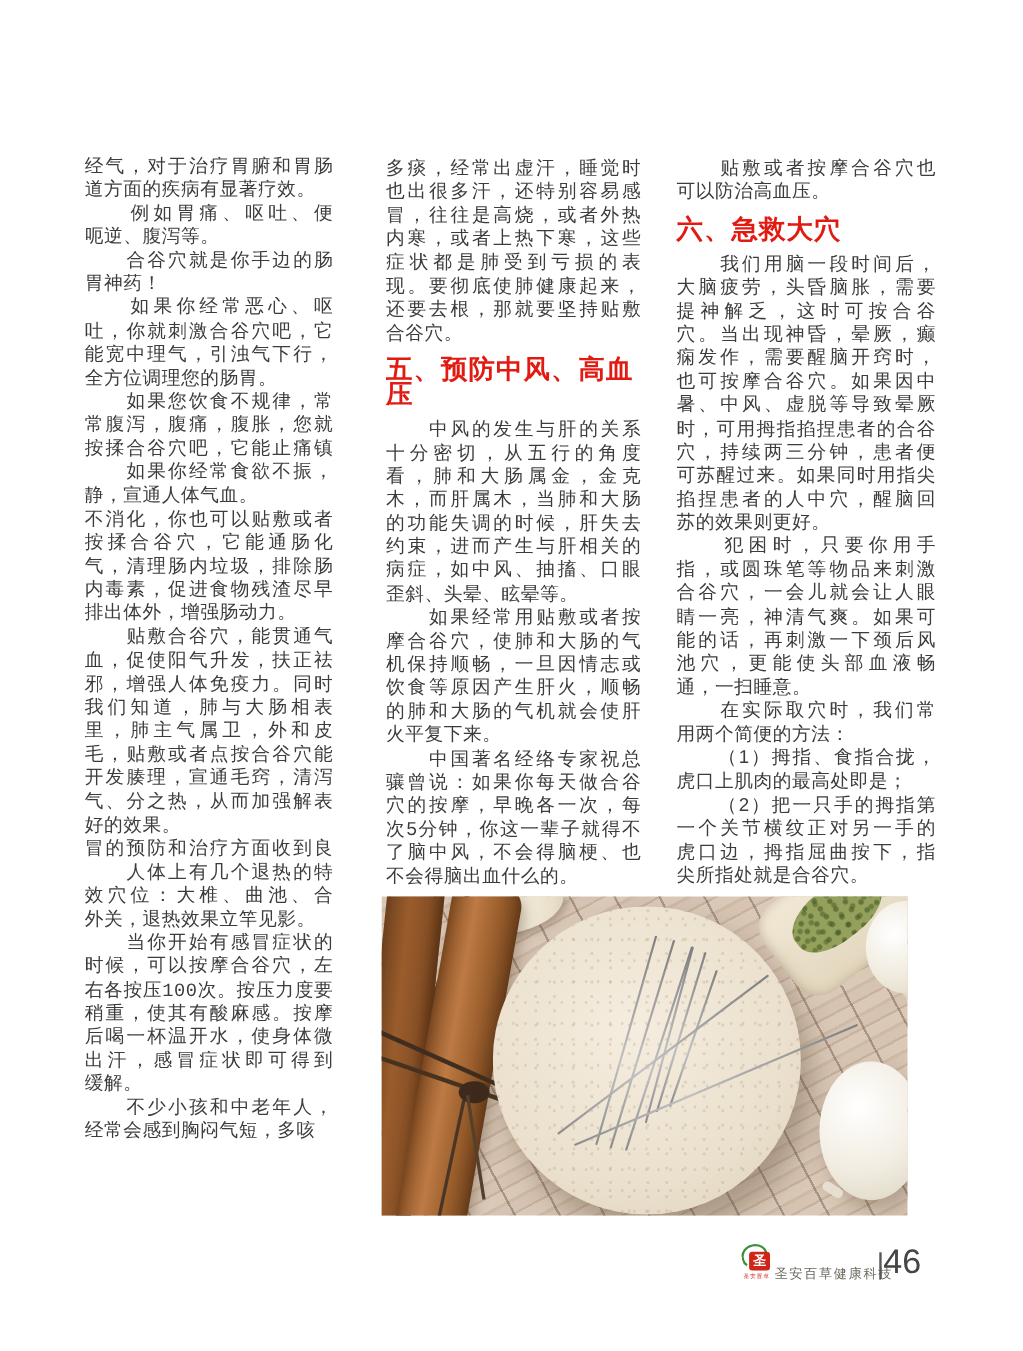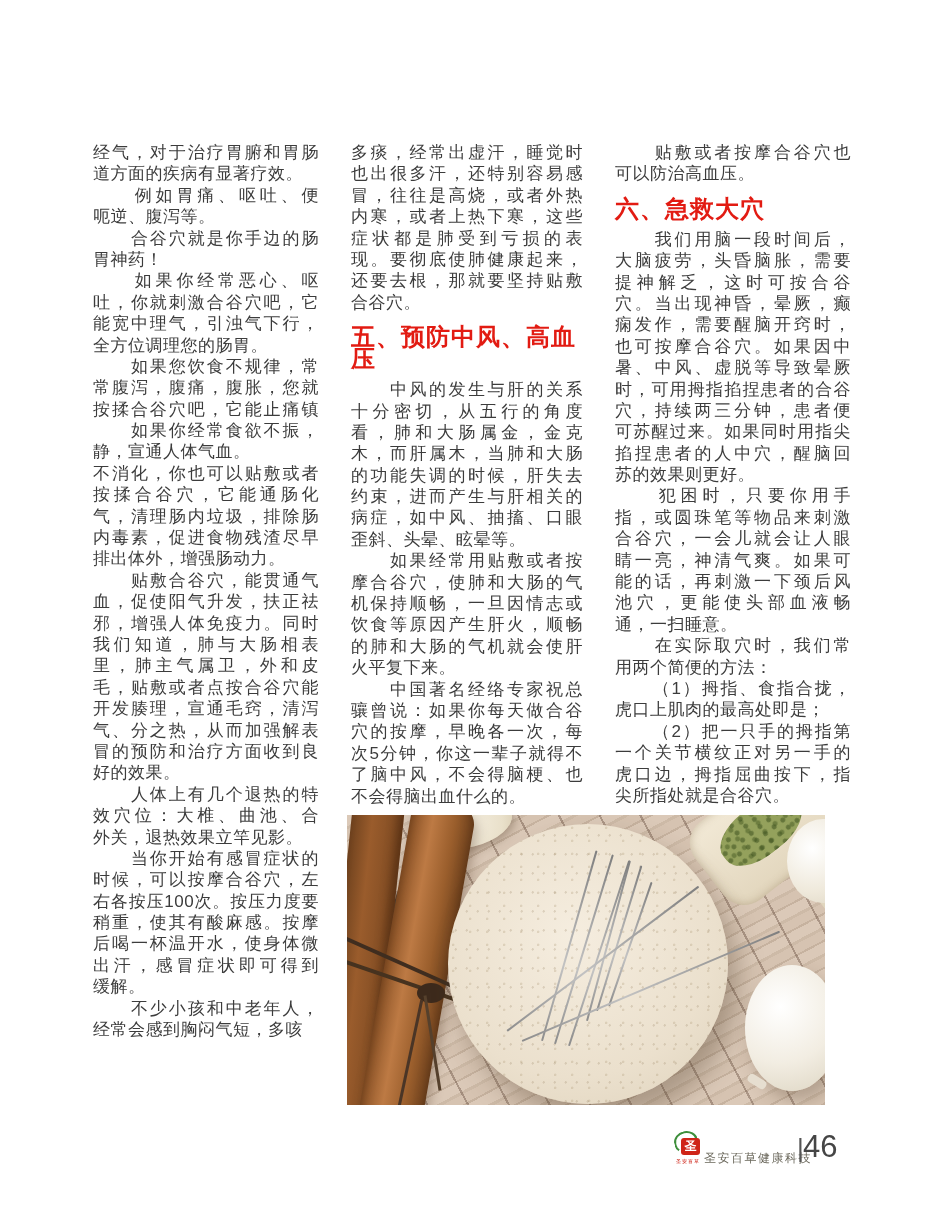--- a/index.html
+++ b/index.html
@@ -1,20 +1,20 @@
 <!DOCTYPE html>
 <html><head>
 <meta charset="utf-8">
 <style>
   html,body{margin:0;padding:0;background:#ffffff;}
   .page{position:relative;width:930px;height:1228px;background:#ffffff;overflow:hidden;
         font-family:"Liberation Sans","DejaVu Sans",sans-serif;}
   
   .col{position:absolute;top:142px;color:#3c3c3c;font-size:17px;}
-  #col1{left:93px;width:226px;}
+  #col1{left:77px;width:226px;font-family:Liberation Mono, monospace;}
   #col2{left:351px;width:232px;}
   #col3{left:603px;width:236px;margin-left:12px;}
   .line{height:21.4px;line-height:21.4px;overflow:hidden;text-align:justify;letter-spacing:.5px;}
   .jl{text-align-last:justify;}
   .sec-heading{font-weight:bold;font-size:24px;line-height:22px;margin:13px 0 9px 0;letter-spacing:1px;}
   
   .photo{position:absolute;left:347px;top:815px;width:478px;height:290px;overflow:hidden;
          background:
            repeating-linear-gradient(62deg, rgba(92,66,52,0) 0 34px, rgba(92,66,52,.38) 34px 36px),
            repeating-linear-gradient(152deg, #dbc9b8 0 10px, #cdbaa7 10px 13px, #d6c3b1 13px 22px, #c6b29f 22px 24px);}
@@ -105,22 +105,22 @@
       <div class="line jl">内毒素，促进食物残渣尽早</div>
       <div class="line">排出体外，增强肠动力。</div>
       <div class="line jl">　　贴敷合谷穴，能贯通气</div>
       <div class="line jl">血，促使阳气升发，扶正祛</div>
       <div class="line jl">邪，增强人体免疫力。同时</div>
       <div class="line jl">我们知道，肺与大肠相表</div>
       <div class="line jl">里，肺主气属卫，外和皮</div>
       <div class="line jl">毛，贴敷或者点按合谷穴能</div>
       <div class="line jl">开发腠理，宣通毛窍，清泻</div>
       <div class="line jl">气、分之热，从而加强解表</div>
+      <div class="line">好的效果。</div>
       <div class="line jl">冒的预防和治疗方面收到良</div>
-      <div class="line">好的效果。</div>
       <div class="line jl">　　人体上有几个退热的特</div>
       <div class="line jl">效穴位：大椎、曲池、合谷、</div>
       <div class="line">外关，退热效果立竿见影。</div>
       <div class="line jl">　　当你开始有感冒症状的</div>
       <div class="line jl">时候，可以按摩合谷穴，左</div>
       <div class="line jl">右各按压100次。按压力度要</div>
       <div class="line jl">稍重，使其有酸麻感。按摩</div>
       <div class="line jl">后喝一杯温开水，使身体微微</div>
       <div class="line jl">出汗，感冒症状即可得到</div>
       <div class="line">缓解。</div>

